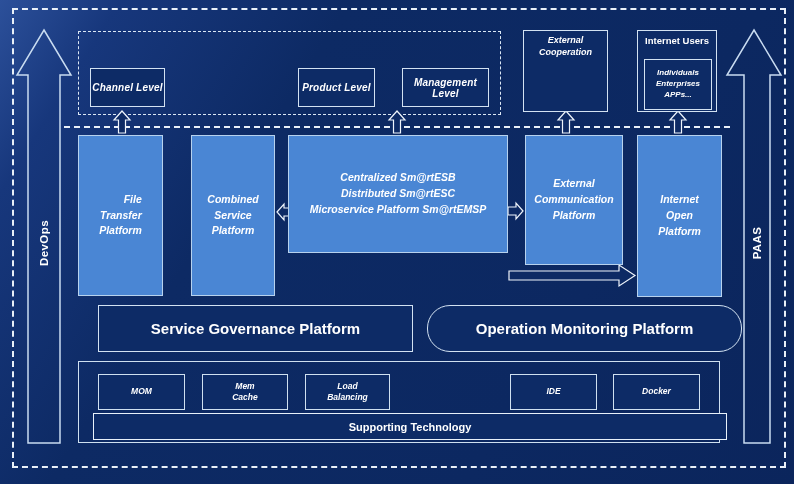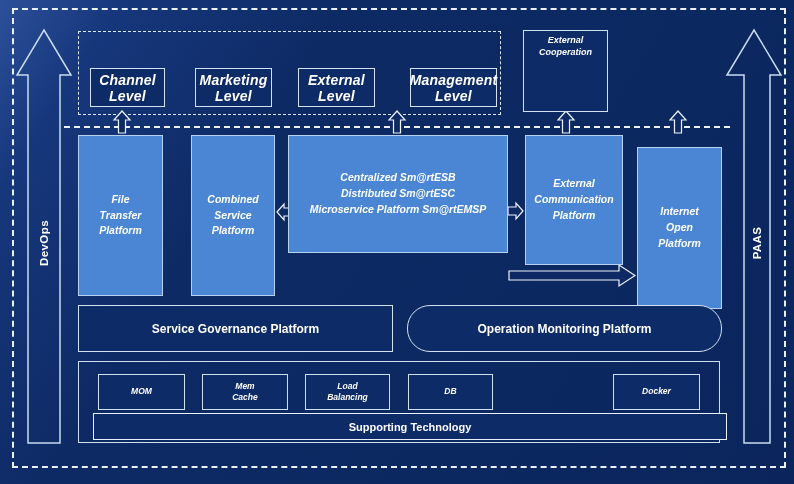--- a/index.html
+++ b/index.html
@@ -11,31 +11,31 @@
     color:#ffffff;
   }
   .abs{position:absolute;box-sizing:border-box;}
   .pre{white-space:pre-line;font-style:italic;}
   .center{display:flex;align-items:center;justify-content:center;text-align:center;}
   
   #outer-frame{left:12px;top:8px;width:774px;height:460px;border:2px dashed #e9f0f8;z-index:1;}
   
   #levels-container{left:78px;top:31px;width:423px;height:84px;border:1px dashed #dbe7f4;z-index:1;}
   .level-box{top:68px;height:39px;border:1px solid #d3e2f2;background:#0d2b66;z-index:3;
-    font-size:14px;font-weight:700;letter-spacing:0.2px;}
+    font-size:10px;font-weight:700;letter-spacing:0.2px;}
   
   .top-panel{top:30px;height:82px;border:1px solid #d3e2f2;background:#0d2b66;z-index:3;}
   .top-panel-title{position:absolute;left:0;right:0;top:4px;text-align:center;font-size:9px;font-weight:700;line-height:1.3;}
   .top-panel-inner{position:absolute;border:1px solid #d3e2f2;font-size:8px;font-weight:700;line-height:1.35;}
   
   #dashed-line{left:64px;top:126px;width:666px;height:0;border-top:2px dashed #e9f0f8;z-index:1;}
   
   .platform{background:#4a86d4;border:1px solid #b7d2ee;z-index:3;font-size:10.5px;font-weight:600;line-height:1.5;}
   
-  .gov-box{top:305px;height:47px;border:1px solid #d3e2f2;background:#0d2b66;z-index:3;font-size:12px;font-weight:600;}
+  .gov-box{top:305px;height:47px;border:1px solid #d3e2f2;background:#0d2b66;z-index:3;font-size:15px;font-weight:600;margin-left:20px;}
   
   #supporting-container{left:78px;top:361px;width:642px;height:82px;border:1px solid #cfe0f0;z-index:2;}
   .tech-box{top:374px;height:36px;border:1px solid #cfe0f0;background:#0d2b66;z-index:3;font-size:8.5px;font-weight:600;line-height:1.3;}
   #supporting-bar{left:93px;top:413px;width:634px;height:27px;border:1.5px solid #e8f1fa;background:#0d2b66;z-index:4;font-size:11px;font-weight:700;}
   
   .rail-label{width:120px;height:20px;line-height:20px;text-align:center;font-size:11.5px;font-weight:700;
     letter-spacing:0.4px;transform:rotate(-90deg);z-index:3;}
   #arrow-layer{position:absolute;left:0;top:0;width:794px;height:484px;z-index:2;}
 </style>
 </head>
@@ -55,54 +55,59 @@
     <polygon points="277,212 284,204 284,208 290,208 290,216 284,216 284,220" fill="#0d2a64" stroke="#eef4fb" stroke-width="1.2"></polygon>
     <polygon points="523,211 516,203 516,207 508,207 508,215 516,215 516,219" fill="#0d2a64" stroke="#eef4fb" stroke-width="1.2"></polygon>
     <polygon points="509,271 619,271 619,265 635,275.5 619,286 619,280 509,280" fill="#0d2a64" stroke="#eef4fb" stroke-width="1.2"></polygon>
   </svg>
 
   <div class="abs rail-label" style="left:-16px;top:233px;">DevOps</div>
   <div class="abs rail-label" style="left:697px;top:233px;">PAAS</div>
 
   <div class="abs" id="levels-container"></div>
   <div class="abs level-box center pre" style="left:90px;width:75px;">Channel Level</div>
-  <div class="abs level-box center pre" style="left:195px;width:77px;">Marketing Level</div>
-  <div class="abs level-box center pre" style="left:298px;width:77px;">External Level</div>
-  <div class="abs level-box center pre" style="left:402px;width:87px;margin-left:8px;">Management Level</div>
+  <div class="abs level-box center pre" style="left:298px;width:77px;">Product Level</div>
+  <div class="abs level-box center pre" style="left:402px;width:87px;">Management Level</div>
 
   <div class="abs top-panel" style="left:523px;width:85px;">
     <div class="top-panel-title pre">External
 Cooperation</div>
   </div>
 
+  <div class="abs top-panel" style="left:637px;width:80px;">
+    <div class="top-panel-title" style="font-size:9.5px;">Internet Users</div>
+    <div class="top-panel-inner center pre" style="left:6px;top:28px;width:66px;height:49px;">Individuals
+Enterprises
+APPs...</div>
+  </div>
 
   <div class="abs" id="dashed-line"></div>
 
-  <div class="abs platform center pre" style="left:78px;top:135px;width:85px;height:161px;">File
+  <div class="abs platform center pre" style="left:78px;top:135px;width:85px;height:161px;text-align:right;">File
 Transfer
 Platform</div>
   <div class="abs platform center pre" style="left:191px;top:135px;width:84px;height:161px;">Combined
 Service
 Platform</div>
   <div class="abs platform center pre" style="left:288px;top:135px;width:220px;height:118px;">Centralized Sm@rtESB
 Distributed Sm@rtESC
 Microservice Platform Sm@rtEMSP</div>
   <div class="abs platform center pre" style="left:525px;top:135px;width:98px;height:130px;">External
 Communication
 Platform</div>
-  <div class="abs platform center pre" style="left:637px;top:135px;width:85px;height:162px;margin-top:12px;">Internet
+  <div class="abs platform center pre" style="left:637px;top:135px;width:85px;height:162px;">Internet
 Open
 Platform</div>
 
   <div class="abs gov-box center" style="left:78px;width:315px;">Service Governance Platform</div>
   <div class="abs gov-box center" style="left:407px;width:315px;border-radius:23px;">Operation Monitoring Platform</div>
 
   <div class="abs" id="supporting-container"></div>
   <div class="abs tech-box center pre" style="left:98px;width:87px;">MOM</div>
   <div class="abs tech-box center pre" style="left:305px;width:85px;">Load
 Balancing</div>
   <div class="abs tech-box center pre" style="left:202px;width:86px;">Mem
 Cache</div>
-  <div class="abs tech-box center pre" style="left:408px;width:85px;">DB</div>
+  <div class="abs tech-box center pre" style="left:510px;width:87px;">IDE</div>
   <div class="abs tech-box center pre" style="left:613px;width:87px;">Docker</div>
   <div class="abs center" id="supporting-bar">Supporting Technology</div>
 
 </div>
 
 </body></html>

